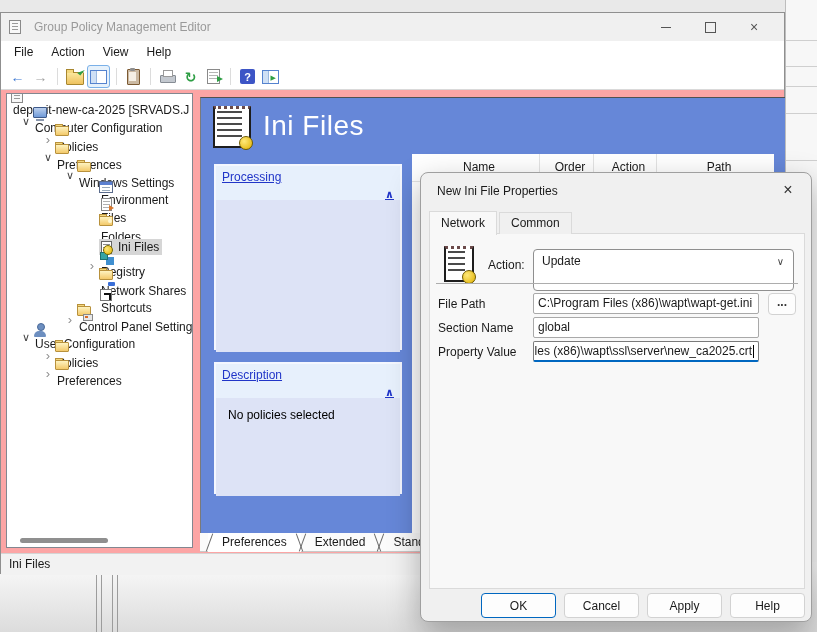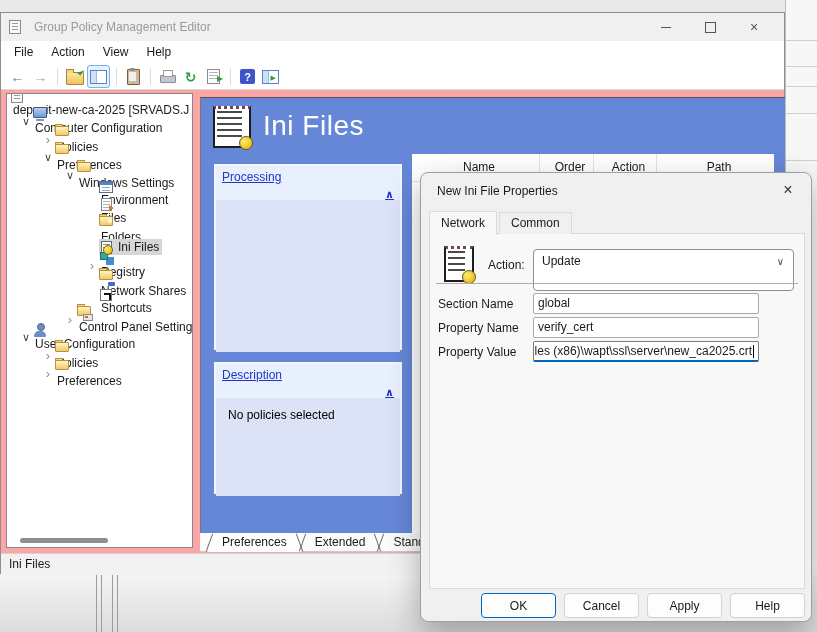--- a/index.html
+++ b/index.html
@@ -352,29 +352,30 @@
   <div class="dlg-page">
     <span class="ini-icon ini-sm"></span>
     <span class="action-label">Action:</span>
     <div class="combo">
       <span>Update</span>
       <span class="cv">∨</span>
     </div>
     <div class="psep"></div>
     <div class="fields">
         <div class="frow">
+          <span class="flabel">File Path</span>
+          <div class="fval">
+            <span>C:\Program Files (x86)\wapt\wapt-get.ini</span>
+          </div>
+          <div class="browse">...</div>
+        </div>
+        <div class="frow">
           <span class="flabel">Section Name</span>
           <div class="fval">
             <span>global</span>
-          </div>
-        </div>
-        <div class="frow">
-          <span class="flabel">Property Name</span>
-          <div class="fval">
-            <span>verify_cert</span>
           </div>
         </div>
         <div class="frow">
           <span class="flabel">Property Value</span>
           <div class="fval focused">
             <span>ı Files (x86)\wapt\ssl\server\new_ca2025.crt</span>
           </div>
         </div>
       </div>
   </div>

